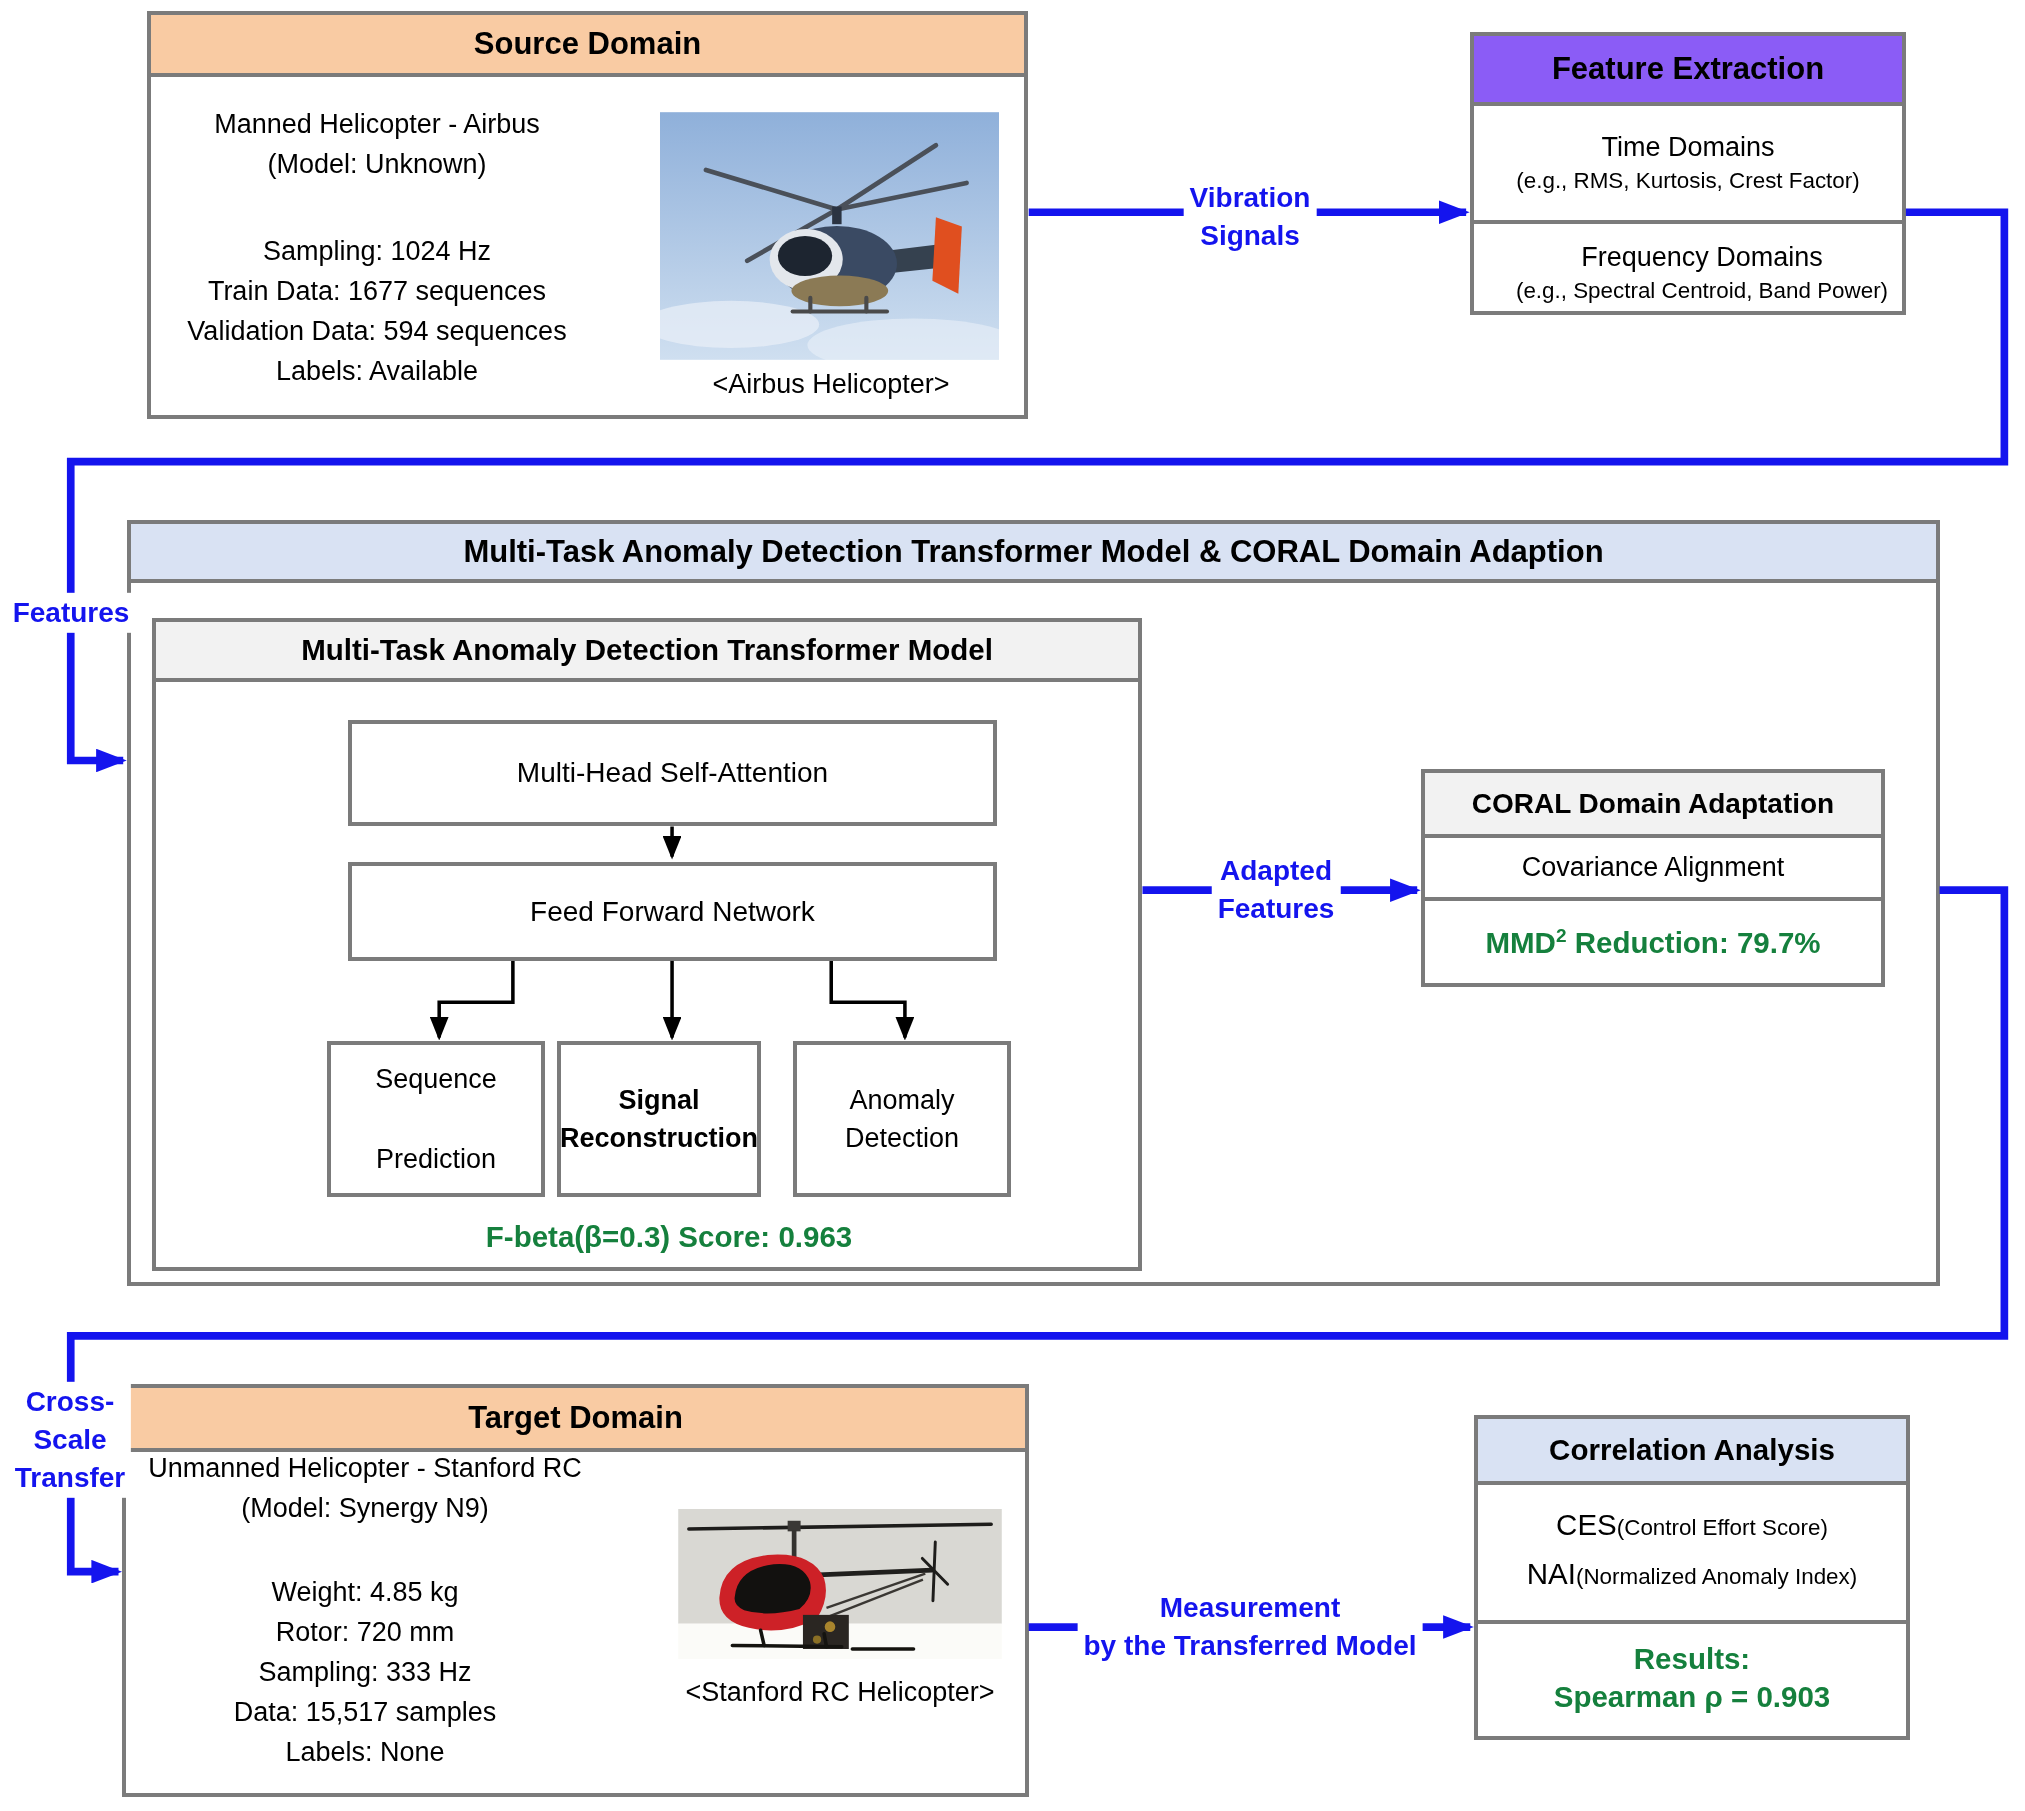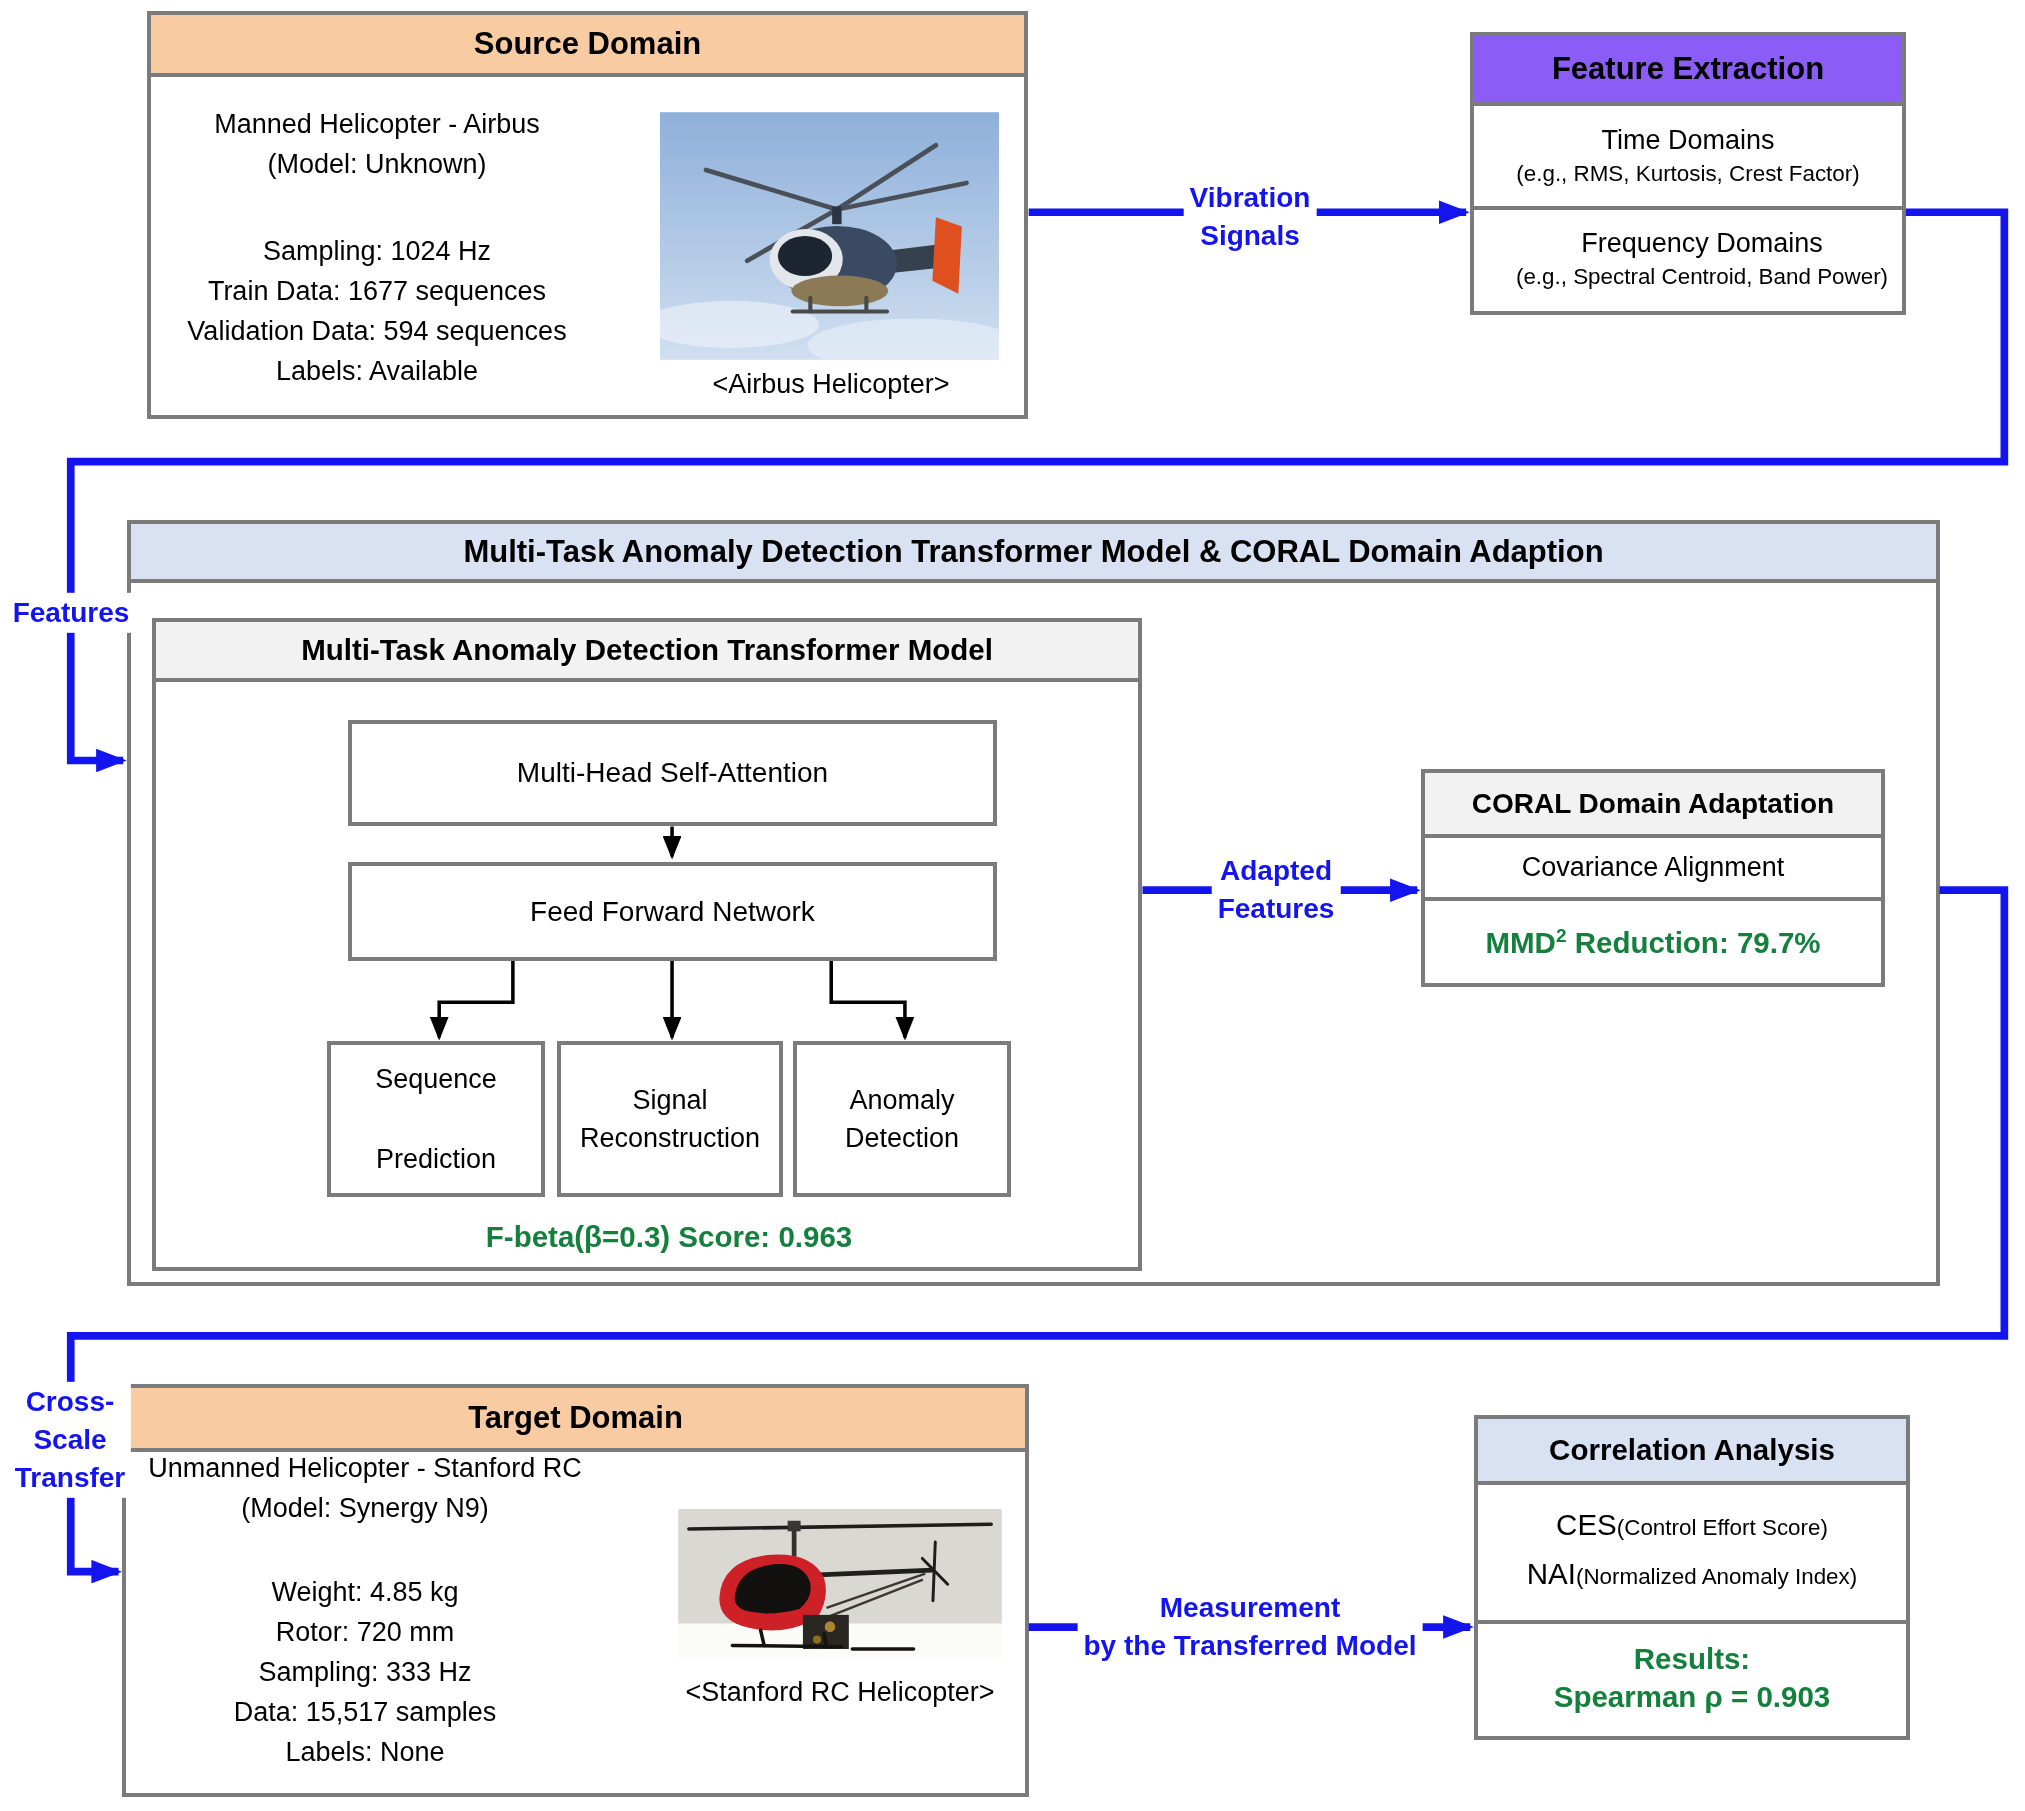--- a/index.html
+++ b/index.html
@@ -80,21 +80,21 @@
       <line x1="255" y1="315" x2="255" y2="338"></line>
       <line x1="350" y1="315" x2="350" y2="338"></line>
     </g>
   </svg>
   <div class="cap" style="left:831px;top:384px;">&lt;Airbus Helicopter&gt;</div>
 
   <div class="box" style="left:1470px;top:32px;width:436px;height:283px;">
     <div class="hdr" style="height:70px;background:#8b5cf6;">
       <span>Feature Extraction</span>
     </div>
-    <div class="row rowline" style="height:104px;">
+    <div class="row rowline" style="height:118px;">
       <div class="rtitle">Time Domains</div>
       <div class="rex">(e.g., RMS, Kurtosis, Crest Factor)</div>
     </div>
     <div class="row" style="height:98px;margin-left:28px;">
       <div class="rtitle">Frequency Domains</div>
       <div class="rex">(e.g., Spectral Centroid, Band Power)</div>
     </div>
   </div>
 
   <div class="box" style="left:127px;top:520px;width:1813px;height:766px;">
@@ -114,21 +114,21 @@
   </div>
 
   <div class="node" style="left:348px;top:862px;width:649px;height:99px;font-size:28px;text-align:center;">
     <div>Feed Forward Network</div>
   </div>
 
   <div class="node" style="left:327px;top:1041px;width:218px;height:156px;gap:42px;">
     <div>Sequence</div>
     <div>Prediction</div>
   </div>
-  <div class="node" style="left:557px;top:1041px;width:226px;height:156px;">
+  <div class="node" style="left:557px;top:1041px;width:204px;height:156px;font-weight:bold;">
     <div>Signal</div>
     <div>Reconstruction</div>
   </div>
   <div class="node" style="left:793px;top:1041px;width:218px;height:156px;">
     <div>Anomaly</div>
     <div>Detection</div>
   </div>
 
   <div class="fbeta red redline" style="left:669px;top:1237px;">F-beta(β=0.3) Score: 0.963</div>
 

